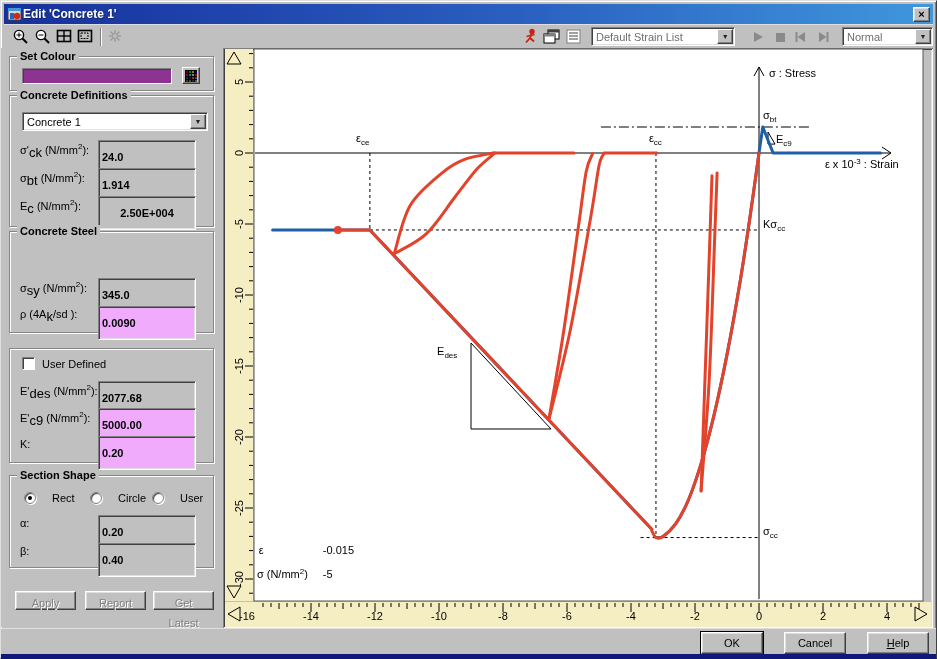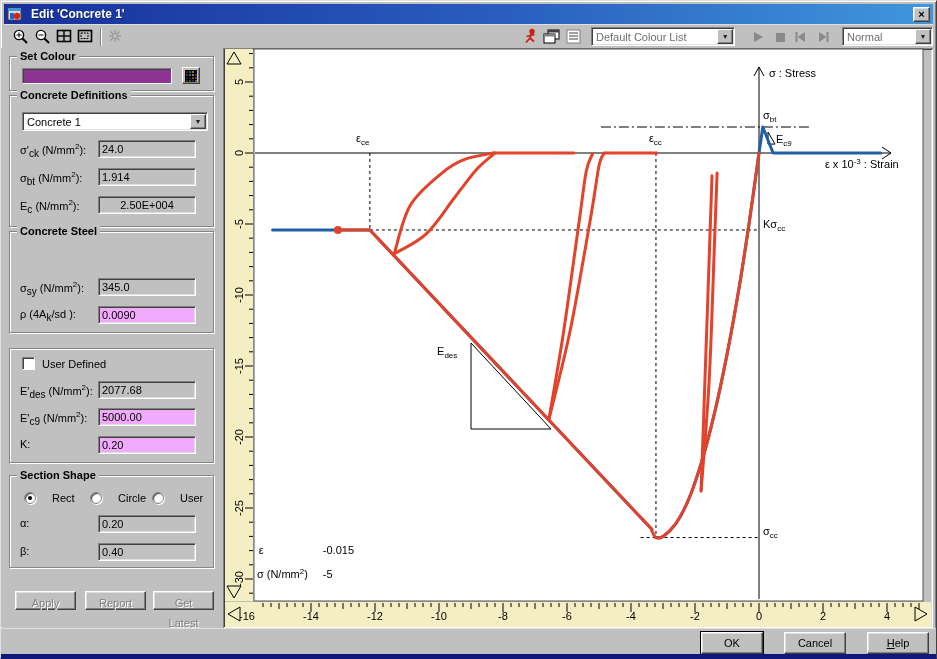--- a/index.html
+++ b/index.html
@@ -4,21 +4,21 @@
 <style>
   html,body{margin:0;padding:0;background:#3a6ea5;}
   *{box-sizing:border-box;font-family:"Liberation Sans",sans-serif;}
   .window{position:relative;width:937px;height:659px;background:#c0c0c0;
     border-top:1px solid #dfdfdf;border-left:1px solid #dfdfdf;
     border-right:1px solid #404040;border-bottom:1px solid #10197a;
     box-shadow:inset 1px 1px 0 #fff, inset -1px -1px 0 #808080;overflow:hidden;}
   .titlebar{position:absolute;left:3px;top:3px;right:3px;height:20px;
     background:linear-gradient(90deg,#17309c 0%,#2a5fc0 55%,#3f97dc 100%);
     display:flex;align-items:center;padding:0 3px;}
-  .title-text{color:#fff;font-size:12px;font-weight:bold;margin-left:8px;flex:1;
+  .title-text{color:#fff;font-size:12px;font-weight:bold;margin-left:0;flex:1;
     text-shadow:1px 1px 0 rgba(0,0,0,.35);white-space:nowrap;}
   .sysbtn{width:17px;height:15px;background:#c0c0c0;border:1px solid;border-color:#fff #404040 #404040 #fff;
     box-shadow:inset -1px -1px 0 #808080, inset 1px 1px 0 #dfdfdf;
     font-size:11px;font-weight:bold;line-height:12px;text-align:center;color:#000;cursor:default;}
   .toolbar{position:absolute;left:3px;top:23px;right:3px;height:24px;background:#c0c0c0;
     border-top:1px solid #dfdfdf;display:flex;align-items:center;}
   .tbtn{width:22px;height:20px;display:flex;align-items:center;justify-content:center;}
   .tsep{width:2px;height:18px;margin:0 3px;border-left:1px solid #808080;border-right:1px solid #fff;}
   .combo{height:19px;background:#fff;border:1px solid;border-color:#808080 #fff #fff #808080;
     box-shadow:inset 1px 1px 0 #404040, inset -1px -1px 0 #dfdfdf;
@@ -27,24 +27,24 @@
   .combo .carrow{width:16px;height:15px;margin:1px;background:#c0c0c0;border:1px solid;
     border-color:#fff #404040 #404040 #fff;box-shadow:inset -1px -1px 0 #808080;
     font-size:7px;color:#222;display:flex;align-items:center;justify-content:center;}
   
   .panel{position:absolute;left:0;top:47px;width:222px;bottom:31px;background:#c0c0c0;}
   .group{position:absolute;left:8px;width:205px;border:1px solid #868686;
     box-shadow:1px 1px 0 #fff, inset 1px 1px 0 #fff;}
   .legend{position:absolute;top:-7px;left:7px;background:#c0c0c0;padding:0 3px;
     font-size:11px;font-weight:bold;color:#000;line-height:12px;}
   .flabel{position:absolute;font-size:11px;color:#000;white-space:nowrap;}
-  sub{font-size:10px;} sup{font-size:8px;}
-  .field{position:absolute;height:18px;font-size:11px;color:#000;padding:8px 3px;
+  sub{font-size:13px;} sup{font-size:8px;}
+  .field{position:absolute;height:18px;font-size:11px;color:#000;padding:16px 3px;
     border:1px solid;border-color:#808080 #fff #fff #808080;
-    box-shadow:inset 1px 1px 0 #404040, inset -1px -1px 0 #dfdfdf;width:98px;}
+    box-shadow:inset 1px 1px 0 #404040, inset -1px -1px 0 #dfdfdf;width:98px;font-weight:bold;}
   .field.ro{background:#c0c0c0;} .field.ed{background:#f0abfc;}
   .swatch{position:absolute;border:1px solid;border-color:#808080 #fff #fff #808080;
     box-shadow:inset 1px 1px 0 #404040;}
   .palettebtn{position:absolute;width:18px;height:17px;background:#c0c0c0;border:1px solid;
     border-color:#fff #404040 #404040 #fff;box-shadow:inset -1px -1px 0 #808080;
     display:flex;align-items:center;justify-content:center;}
   .check{position:absolute;width:13px;height:13px;background:#fff;border:1px solid;
     border-color:#808080 #fff #fff #808080;box-shadow:inset 1px 1px 0 #404040;}
   .radio{width:12px;height:12px;border-radius:50%;background:#fff;
     border:1px solid #808080;box-shadow:inset 1px 1px 1px #404040, 1px 1px 0 #fff;display:inline-block;position:relative;}
@@ -147,21 +147,21 @@
         <rect x="2" y="2" width="13" height="13" fill="#fff" stroke="#808080"></rect>
         <g stroke="#404040">
             <line x1="4" y1="5" x2="13" y2="5"></line>
             <line x1="4" y1="8" x2="13" y2="8"></line>
             <line x1="4" y1="11" x2="13" y2="11"></line>
           </g>
       </svg>
     </div>
     <div style="width:6px"></div>
     <div class="combo" style="width:146px">
-      <span class="ctext">Default Colour List</span>
+      <span class="ctext">Default Strain List</span>
       <span class="carrow">▼</span>
     </div>
     <div style="width:12px"></div>
     <div class="tbtn">
       <svg width="14" height="14">
           <polygon points="3,2 12,7 3,12" fill="#8a8a8a"></polygon>
         </svg>
     </div>
     <div class="tbtn">
       <svg width="14" height="14">

